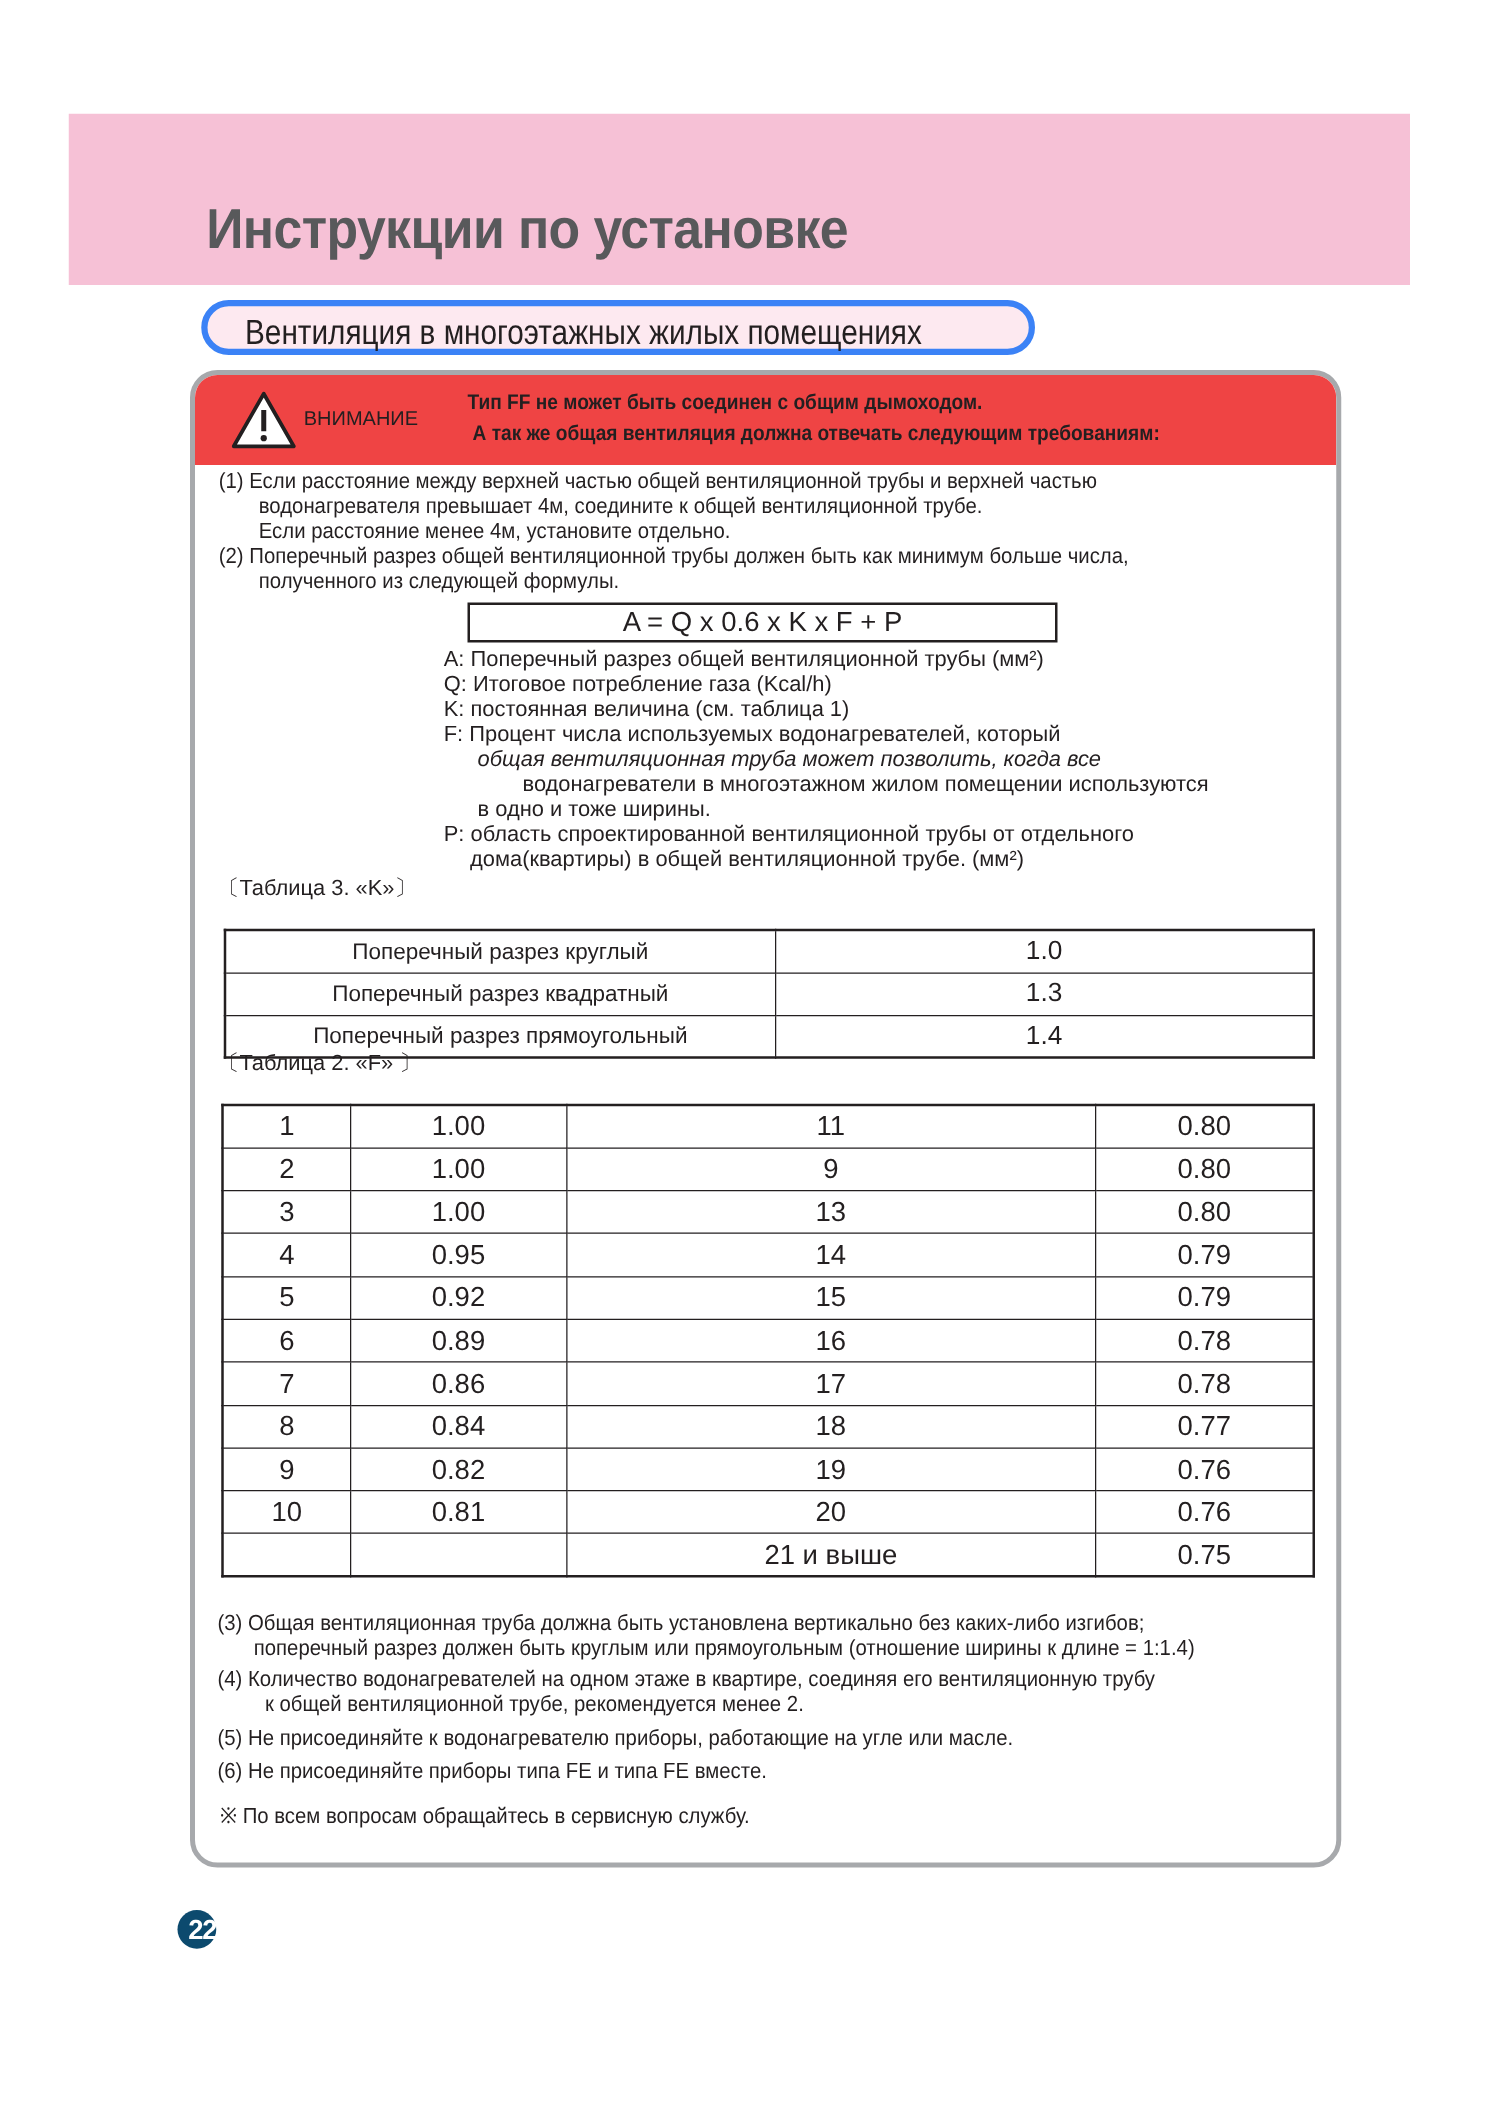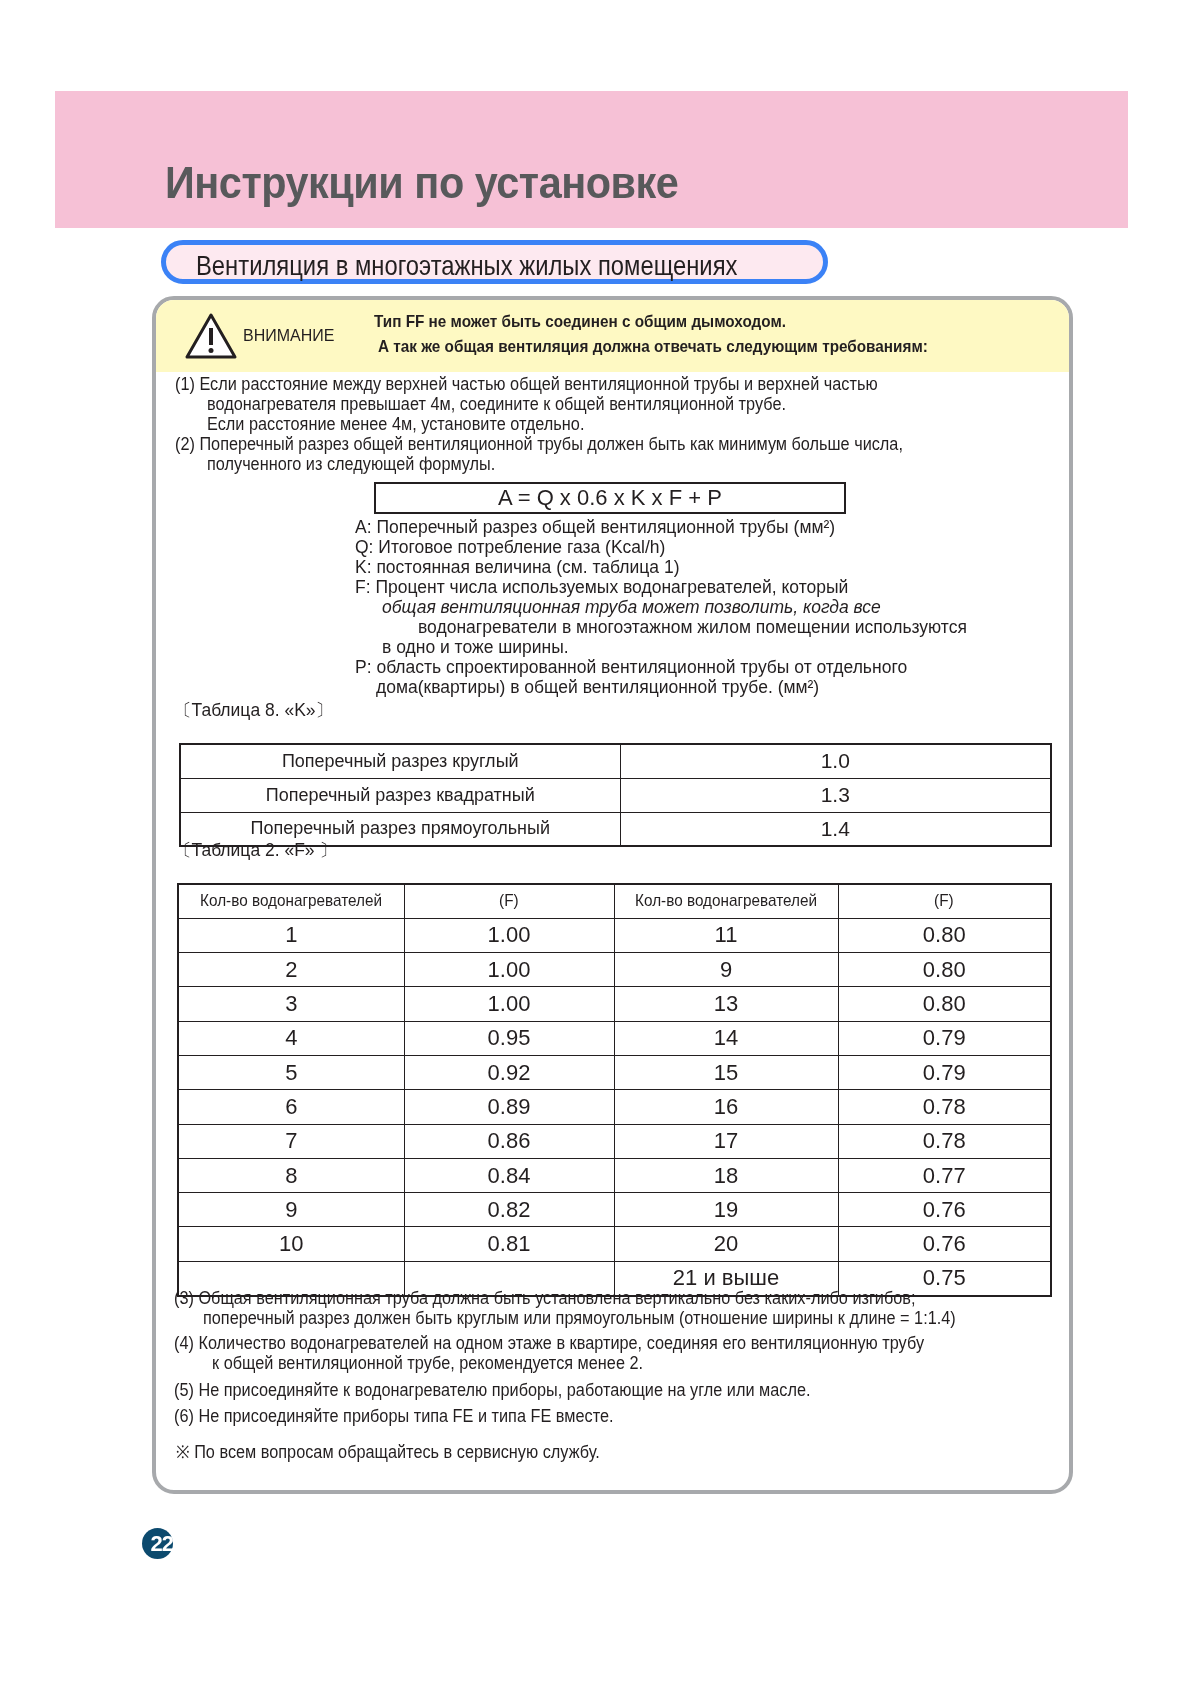--- a/index.html
+++ b/index.html
@@ -6,21 +6,21 @@
   html, body { width: 1191px; height: 1684px; background: #ffffff; }
   body { position: relative; font-family: "Liberation Sans", sans-serif; color: #231f20; overflow: hidden; }
 
   .header-band { position: absolute; left: 55px; top: 91px; width: 1073px; height: 137px; background: #f6c1d6; }
   .page-title { position: absolute; left: 165px; top: 157px; font-size: 45px; font-weight: bold; color: #58595b; letter-spacing: -0.5px; transform: scaleX(0.92); transform-origin: left; white-space: nowrap; }
 
   .section-pill { position: absolute; left: 161px; top: 240px; width: 667px; height: 44px; border: 5px solid #3b82f6; border-radius: 22px; background: #fde9f0; }
   .section-pill span { position: absolute; left: 30px; top: 5px; font-size: 28px; color: #231f20; transform: scaleX(0.85); transform-origin: left; white-space: nowrap; }
 
   .main-box { position: absolute; left: 152px; top: 296px; width: 921px; height: 1198px; border: 4px solid #a7a9ac; border-radius: 22px; overflow: hidden; }
-  .warn-band { position: absolute; left: 0; top: 0; width: 100%; height: 72px; background: #fef9c3; }
+  .warn-band { position: absolute; left: 0; top: 0; width: 100%; height: 72px; background: #ef4444; }
   .warn-icon { position: absolute; left: 28px; top: 12px; width: 54px; height: 48px; }
   .warn-label { position: absolute; left: 87px; top: 27px; font-size: 16px; color: #231f20; }
   .warn-text1 { position: absolute; left: 218px; top: 12px; font-size: 17px; font-weight: bold; transform: scaleX(0.9); transform-origin: left; white-space: nowrap; }
   .warn-text2 { position: absolute; left: 222px; top: 37px; font-size: 17px; font-weight: bold; transform: scaleX(0.9); transform-origin: left; white-space: nowrap; }
 
   .txt { position: absolute; font-size: 17.5px; line-height: 20px; white-space: nowrap; color: #231f20; }
   .cond { transform: scaleX(0.93); transform-origin: left; }
 
   .formula-box { position: absolute; left: 374px; top: 482px; width: 472px; height: 32px; border: 2px solid #231f20; text-align: center; font-size: 22px; line-height: 28px; }
 
@@ -70,47 +70,41 @@
 <div class="txt" style="left:355px; top:517px;">A: Поперечный разрез общей вентиляционной трубы (мм²)</div>
 <div class="txt" style="left:355px; top:537px;">Q: Итоговое потребление газа (Kcal/h)</div>
 <div class="txt" style="left:355px; top:557px;">K: постоянная величина (см. таблица 1)</div>
 <div class="txt" style="left:355px; top:577px;">F:  Процент числа используемых водонагревателей, который</div>
 <div class="txt" style="left:382px; top:597px;font-style:italic;">общая вентиляционная труба может позволить, когда все</div>
 <div class="txt" style="left:370px; top:617px;margin-left:48px;">водонагреватели в многоэтажном жилом помещении используются</div>
 <div class="txt" style="left:382px; top:637px;">в одно и тоже ширины.</div>
 <div class="txt" style="left:355px; top:657px;">P: область спроектированной вентиляционной трубы от отдельного</div>
 <div class="txt" style="left:376px; top:677px;">дома(квартиры) в общей вентиляционной трубе. (мм²)</div>
 
-<div class="txt" style="left:174px; top:700px;">〔Таблица 8. «K»〕</div>
+<div class="txt" style="left:174px; top:700px;">〔Таблица 3. «K»〕</div>
 <table class="t1">
   <tbody>
       <tr>
     <td style="width:440px">Поперечный разрез круглый</td>
     <td class="val">1.0</td>
   </tr>
   <tr>
     <td>Поперечный разрез квадратный</td>
     <td class="val">1.3</td>
   </tr>
   <tr>
     <td>Поперечный разрез прямоугольный</td>
     <td class="val">1.4</td>
   </tr>
 </tbody>
   </table>
 
 <div class="txt" style="left:174px; top:840px;">〔Таблица 2. «F» 〕</div>
 <table class="t2">
   <tbody>
-      <tr>
-    <td class="hd" style="width:226px"><span>Кол-во водонагревателей</span></td>
-    <td class="hd" style="width:210px"><span>(F)</span></td>
-    <td class="hd" style="width:224px"><span>Кол-во водонагревателей</span></td>
-    <td class="hd"><span>(F)</span></td>
-  </tr>
   <tr>
         <td>1</td>
         <td>1.00</td>
         <td>11</td>
         <td>0.80</td>
       </tr>
   <tr>
         <td>2</td>
         <td>1.00</td>
         <td>9</td>

